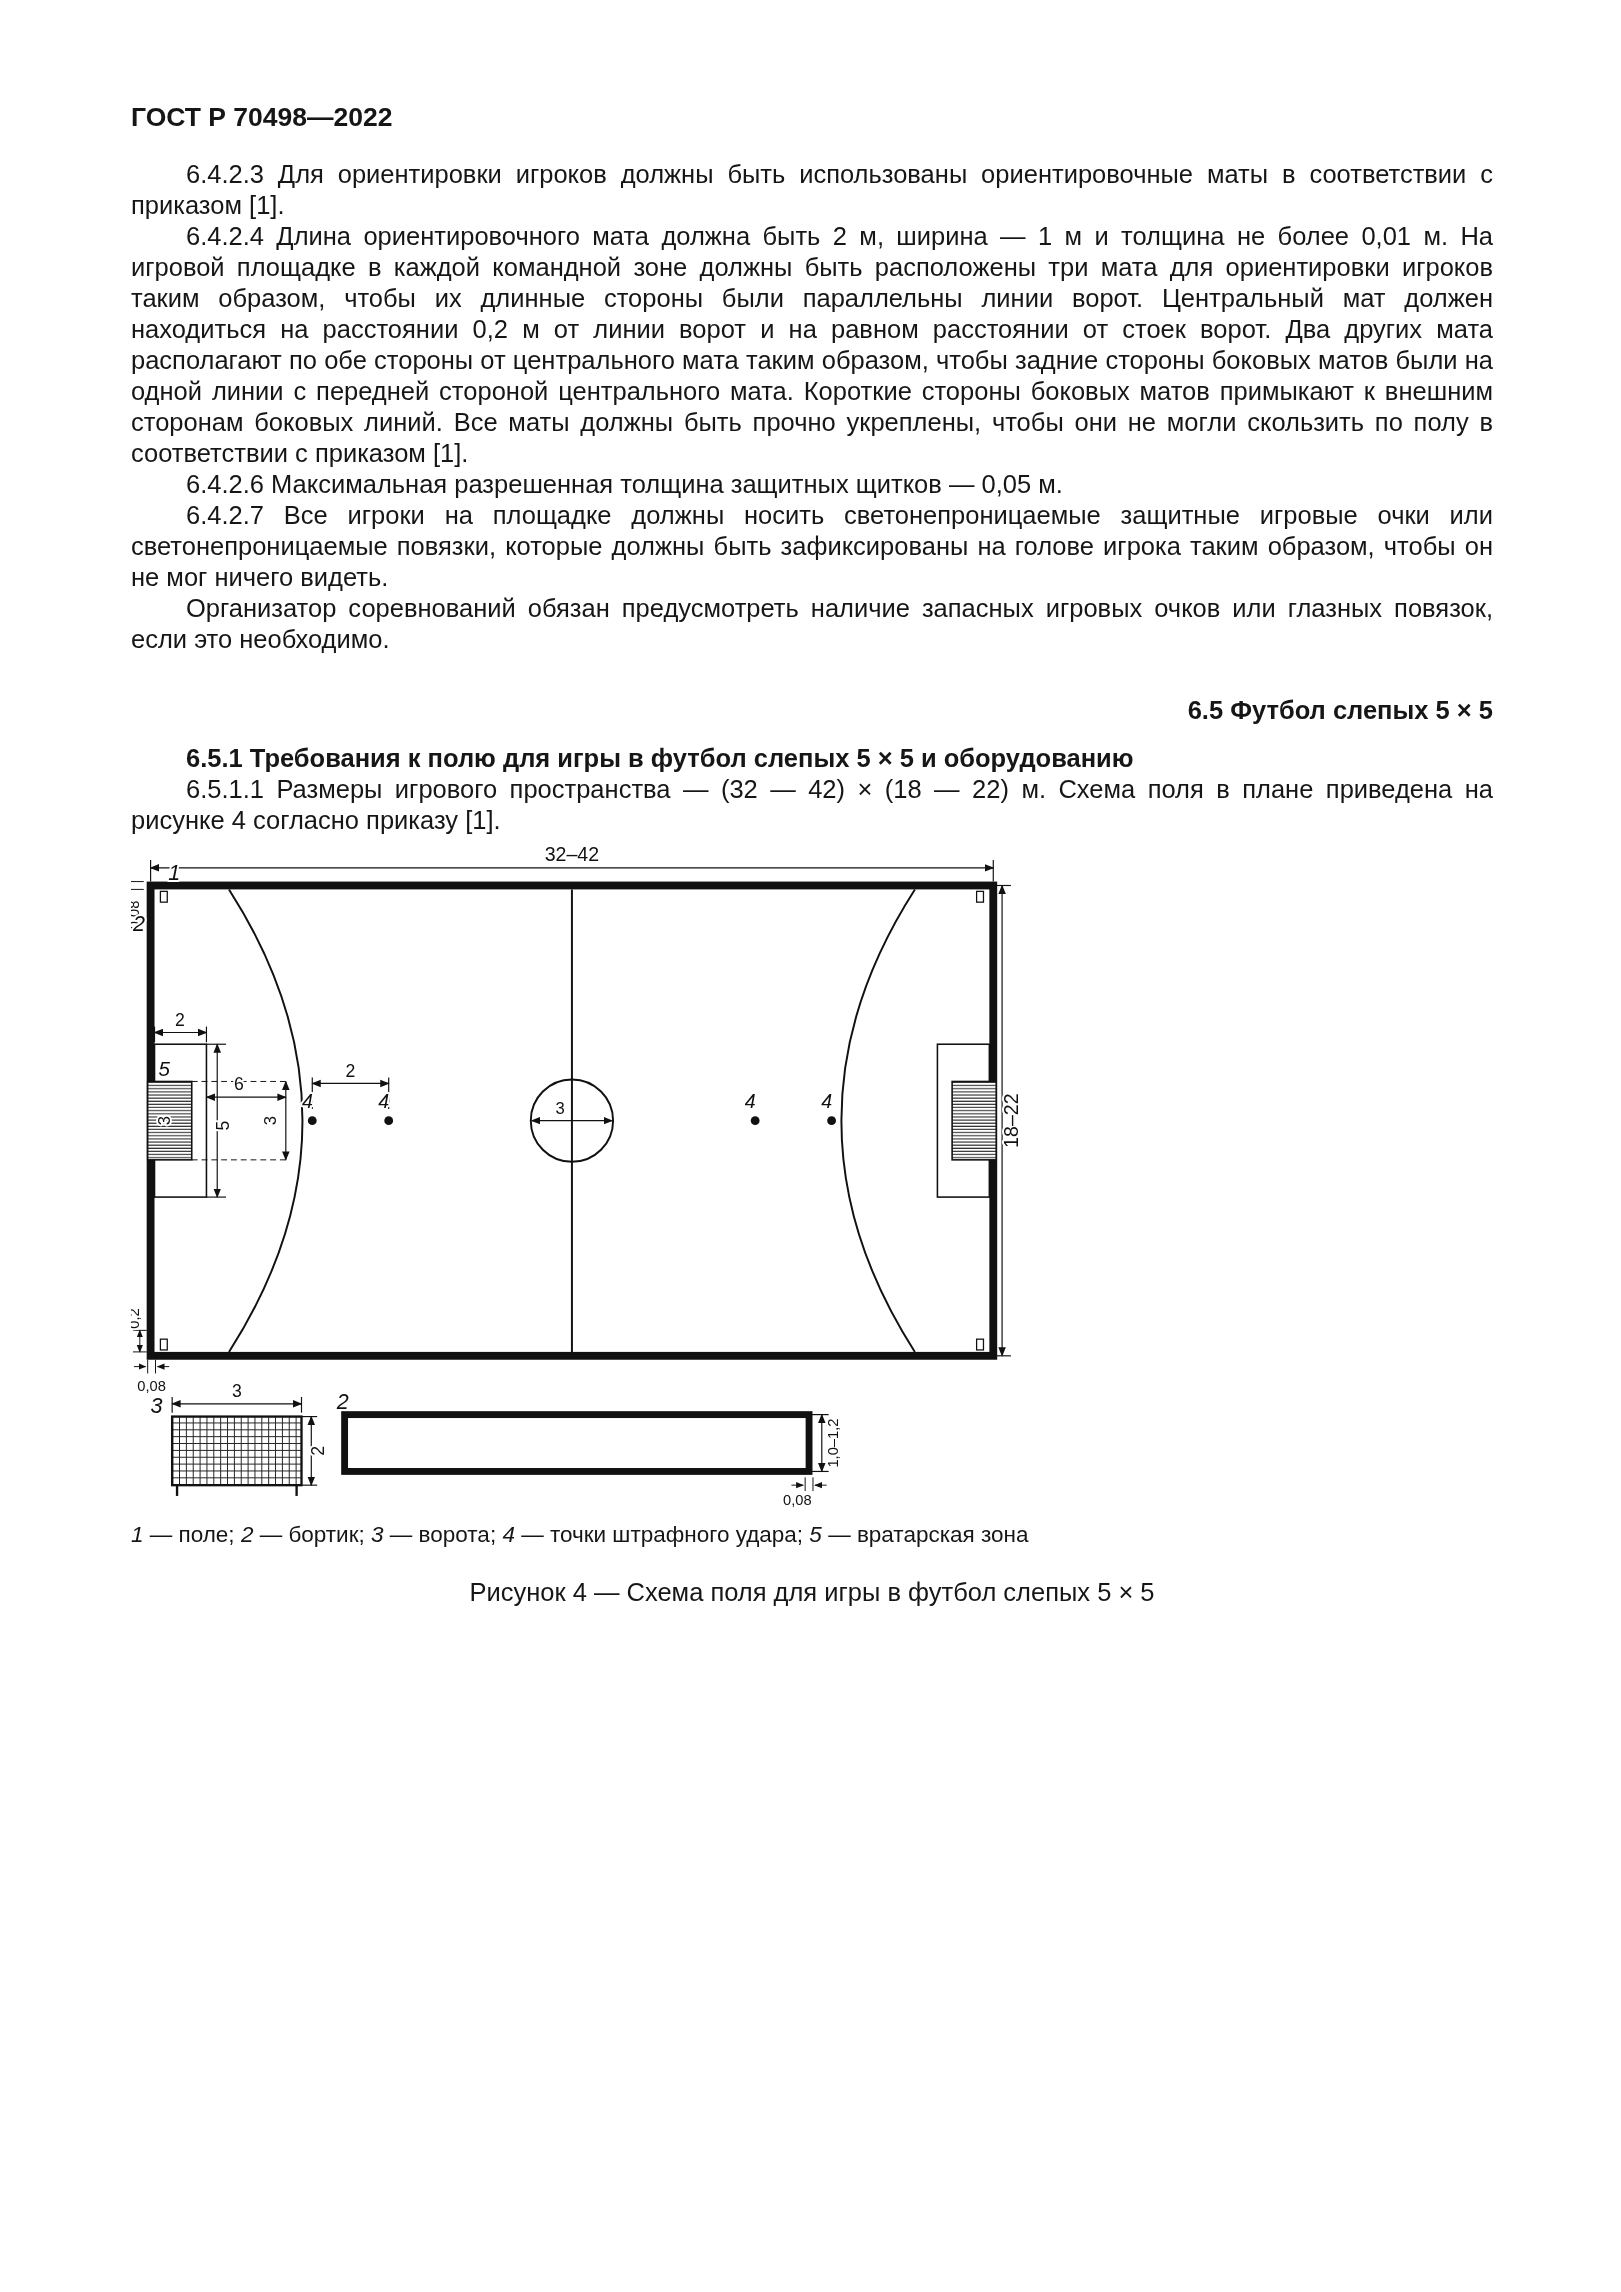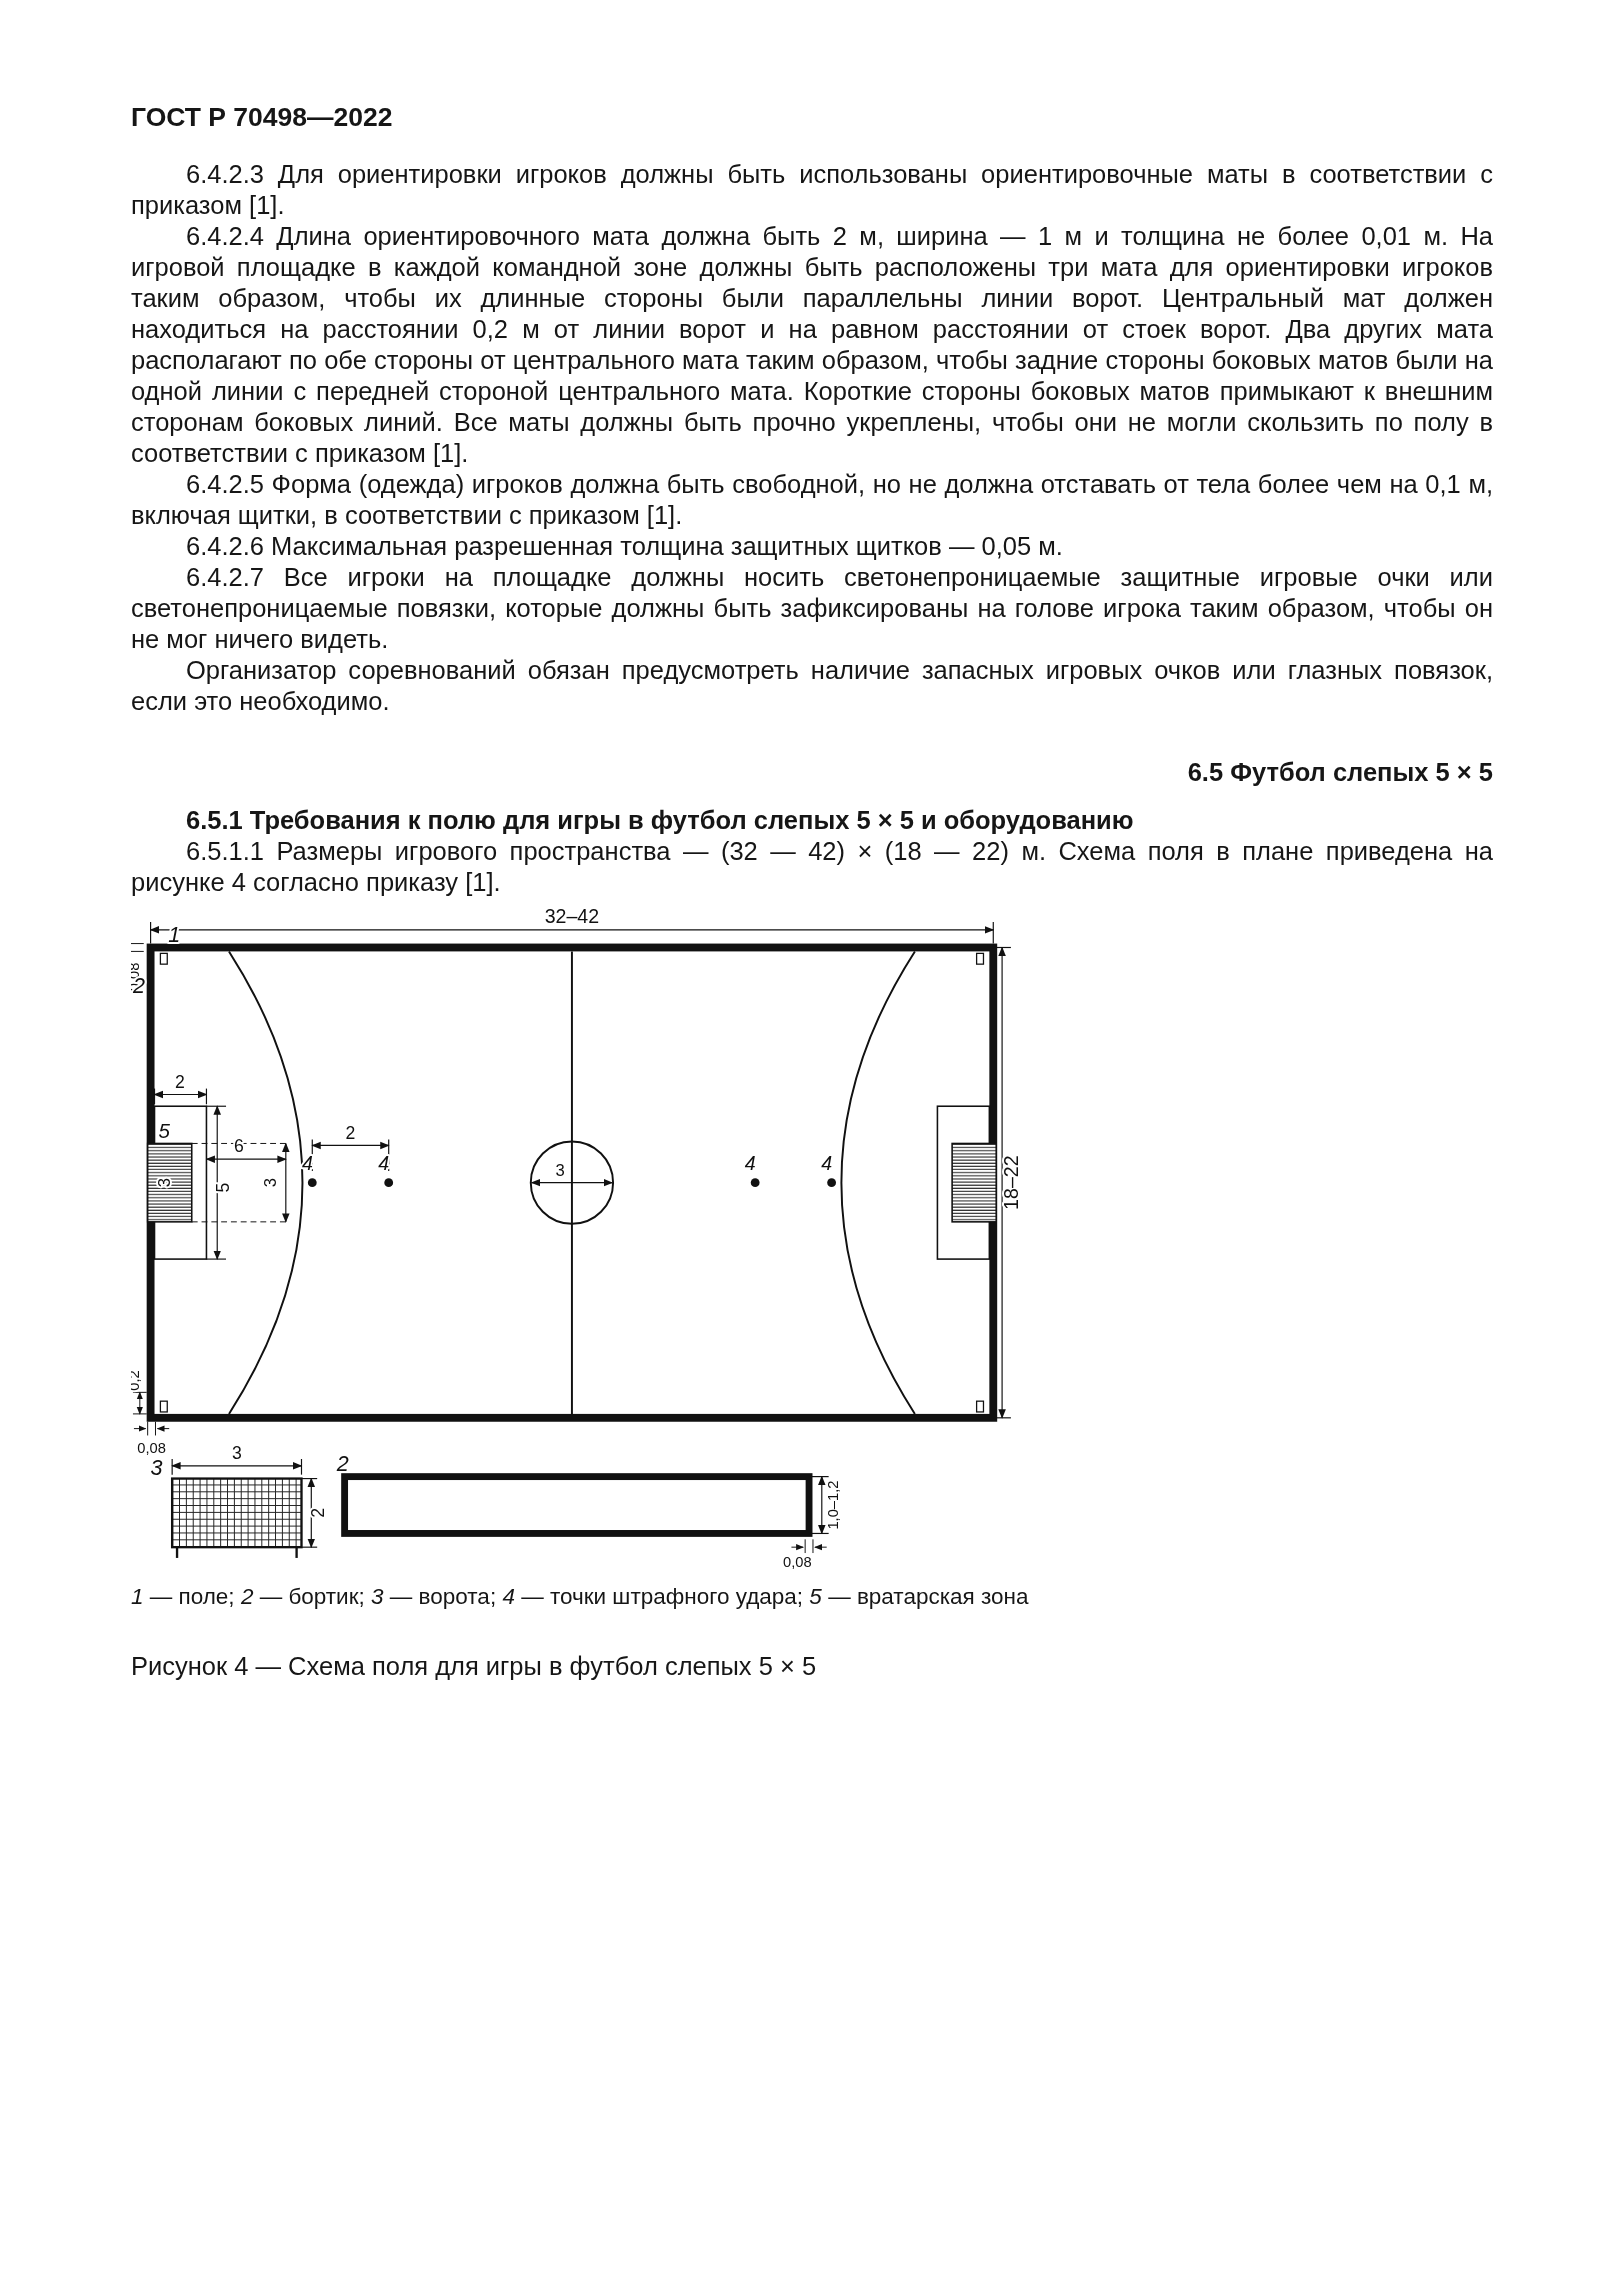--- a/index.html
+++ b/index.html
@@ -51,41 +51,40 @@
   }
   .legend {
     font-size: 22.5px;
     text-align: left;
     margin-top: 13.7px;
     color: #161616;
   }
   .legend i { font-style: italic; }
   .caption {
     font-size: 25.5px;
-    text-align: left;
-    margin-top: 42px;
+    text-align: center;
+    margin-top: 30px;
   }
   .page-number {
     position: absolute;
     left: 133px;
     top: 1860px;
     font-size: 25.5px;
   }
 </style>
 </head>
 <body>
 
 <div class="page">
   <div class="content">
 
     <div class="doc-number">ГОСТ Р 70498—2022</div>
 
     <p class="body">6.4.2.3 Для ориентировки игроков должны быть использованы ориентировочные маты в соответствии с приказом [1].</p>
     <p class="body">6.4.2.4 Длина ориентировочного мата должна быть 2 м, ширина — 1 м и толщина не более 0,01 м. На игровой площадке в каждой командной зоне должны быть расположены три мата для ориентировки игроков таким образом, чтобы их длинные стороны были параллельны линии ворот. Центральный мат должен находиться на расстоянии 0,2 м от линии ворот и на равном расстоянии от стоек ворот. Два других мата располагают по обе стороны от центрального мата таким образом, чтобы задние стороны боковых матов были на одной линии с передней стороной центрального мата. Короткие стороны боковых матов примыкают к внешним сторонам боковых линий. Все маты должны быть прочно укреплены, чтобы они не могли скользить по полу в соответствии с приказом [1].</p>
-    <p class="body">6.4.2.5 Форма (одежда) игроков должна быть свободной, но не должна отставать от тела более чем на 0,1 м, включая щитки, в соответствии с приказом [1].</p>
     <p class="body">6.4.2.6 Максимальная разрешенная толщина защитных щитков — 0,05 м.</p>
     <p class="body">6.4.2.7 Все игроки на площадке должны носить светонепроницаемые защитные игровые очки или светонепроницаемые повязки, которые должны быть зафиксированы на голове игрока таким образом, чтобы он не мог ничего видеть.</p>
     <p class="body">Организатор соревнований обязан предусмотреть наличие запасных игровых очков или глазных повязок, если это необходимо.</p>
 
     <p class="heading lvl1">6.5 Футбол слепых 5 × 5</p>
     <p class="heading">6.5.1 Требования к полю для игры в футбол слепых 5 × 5 и оборудованию</p>
     <p class="body">6.5.1.1 Размеры игрового пространства — (32 — 42) × (18 — 22) м. Схема поля в плане приведена на рисунке 4 согласно приказу [1].</p>
 
     <div class="figure">
       <svg class="fig-svg" viewBox="0 0 1390 675" width="1362" height="662" xmlns="http://www.w3.org/2000/svg">

